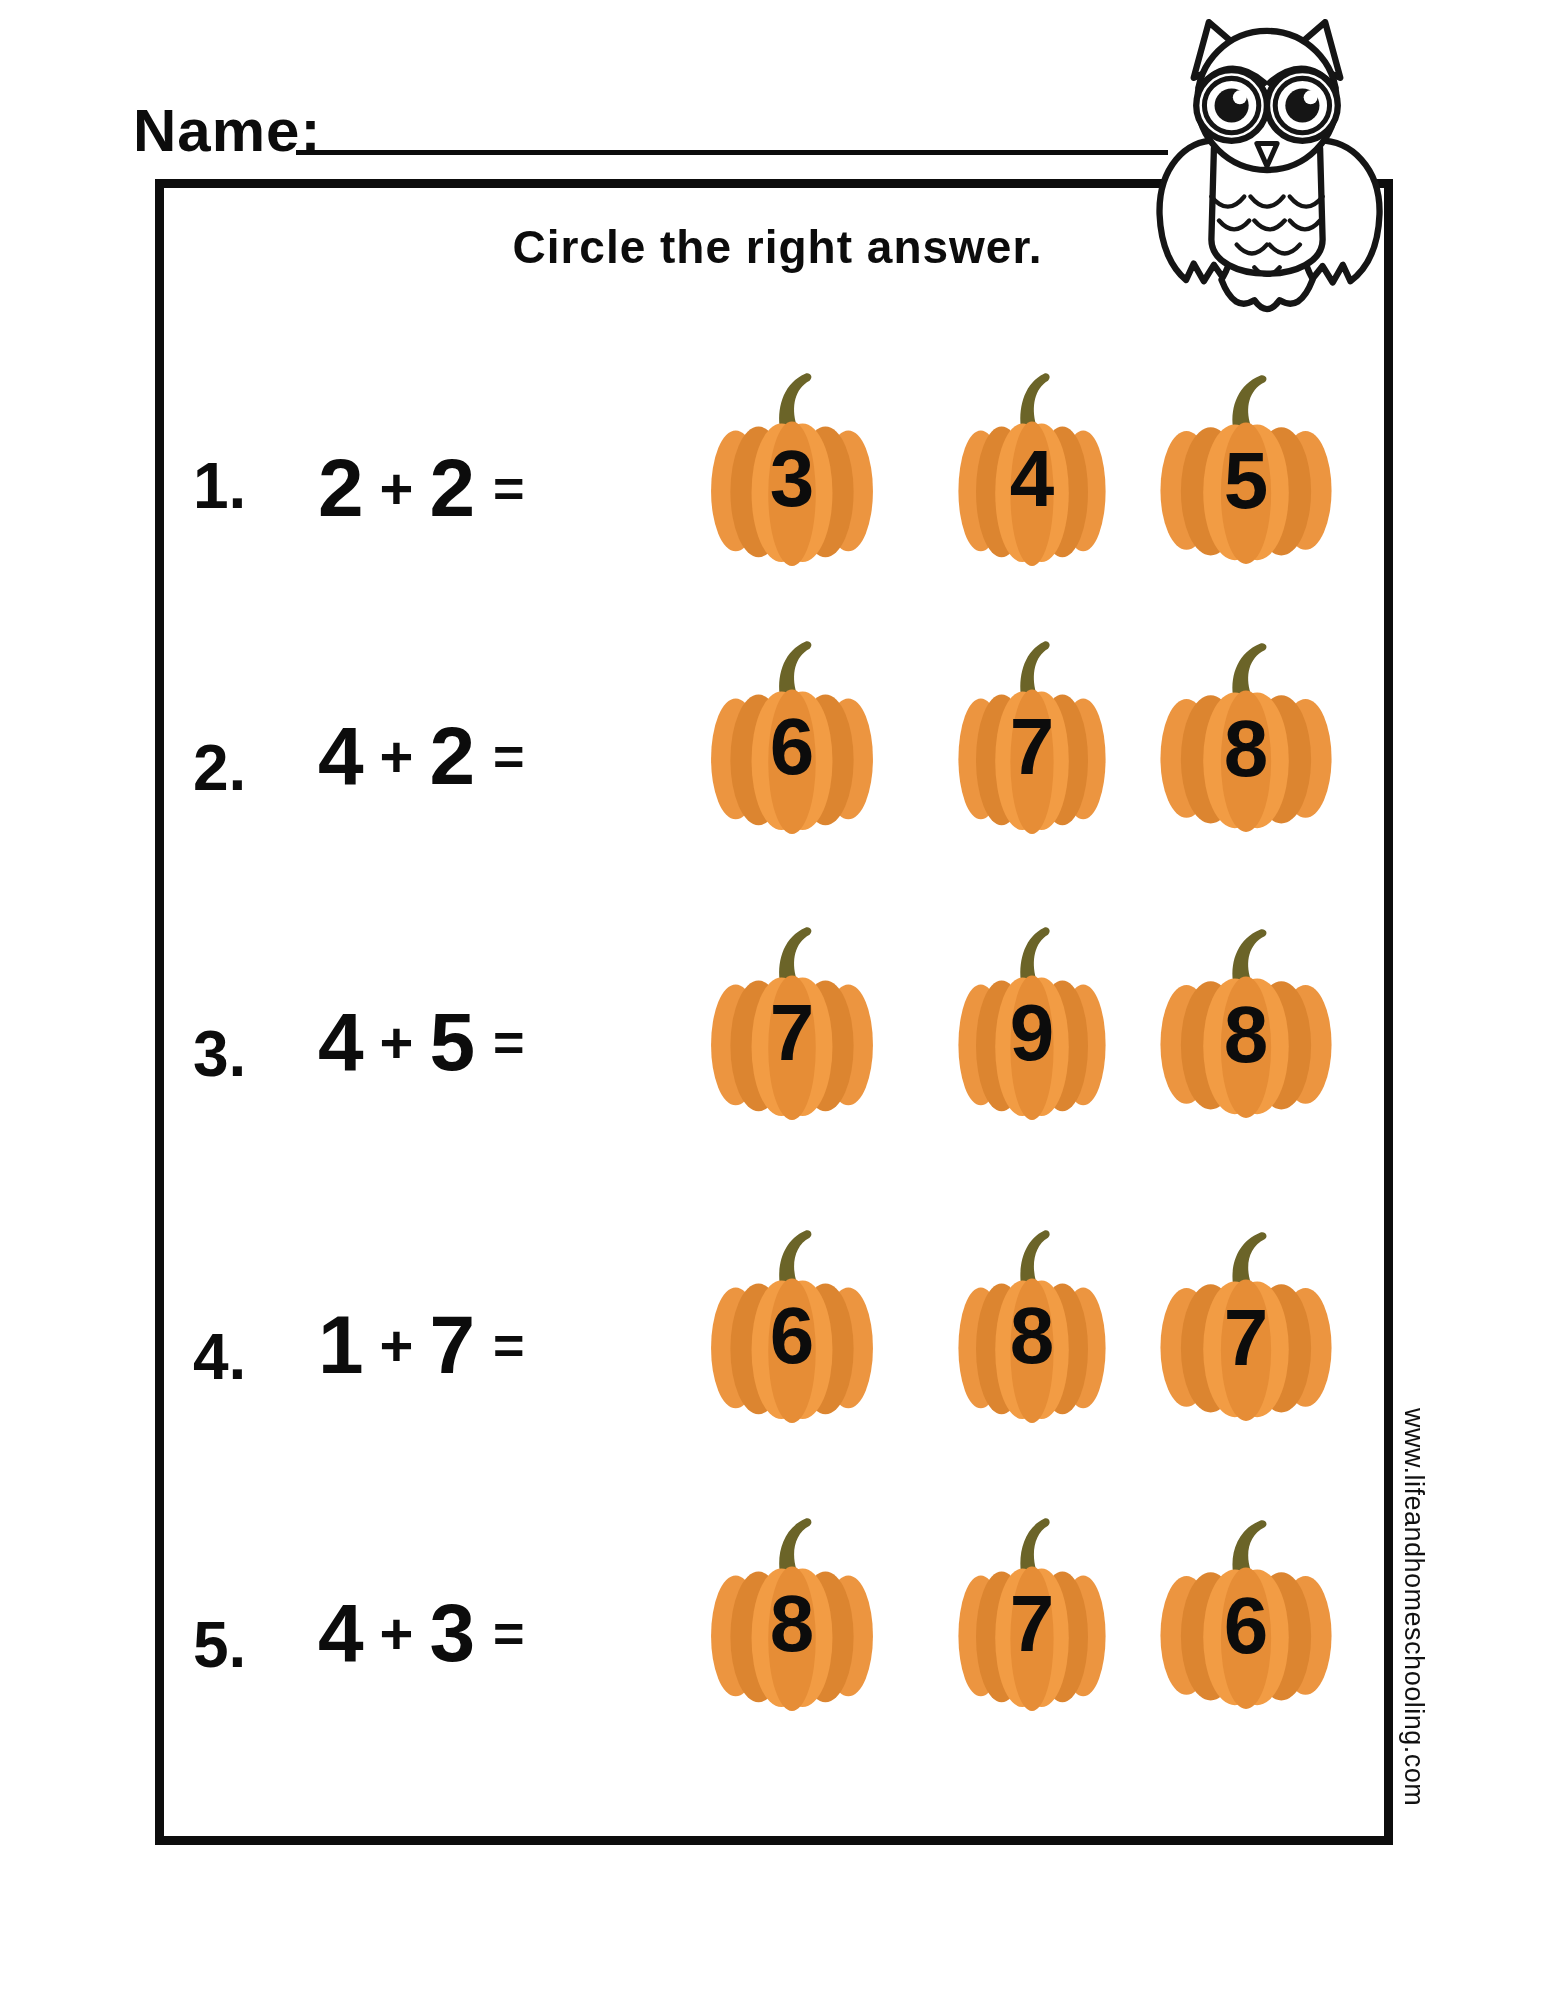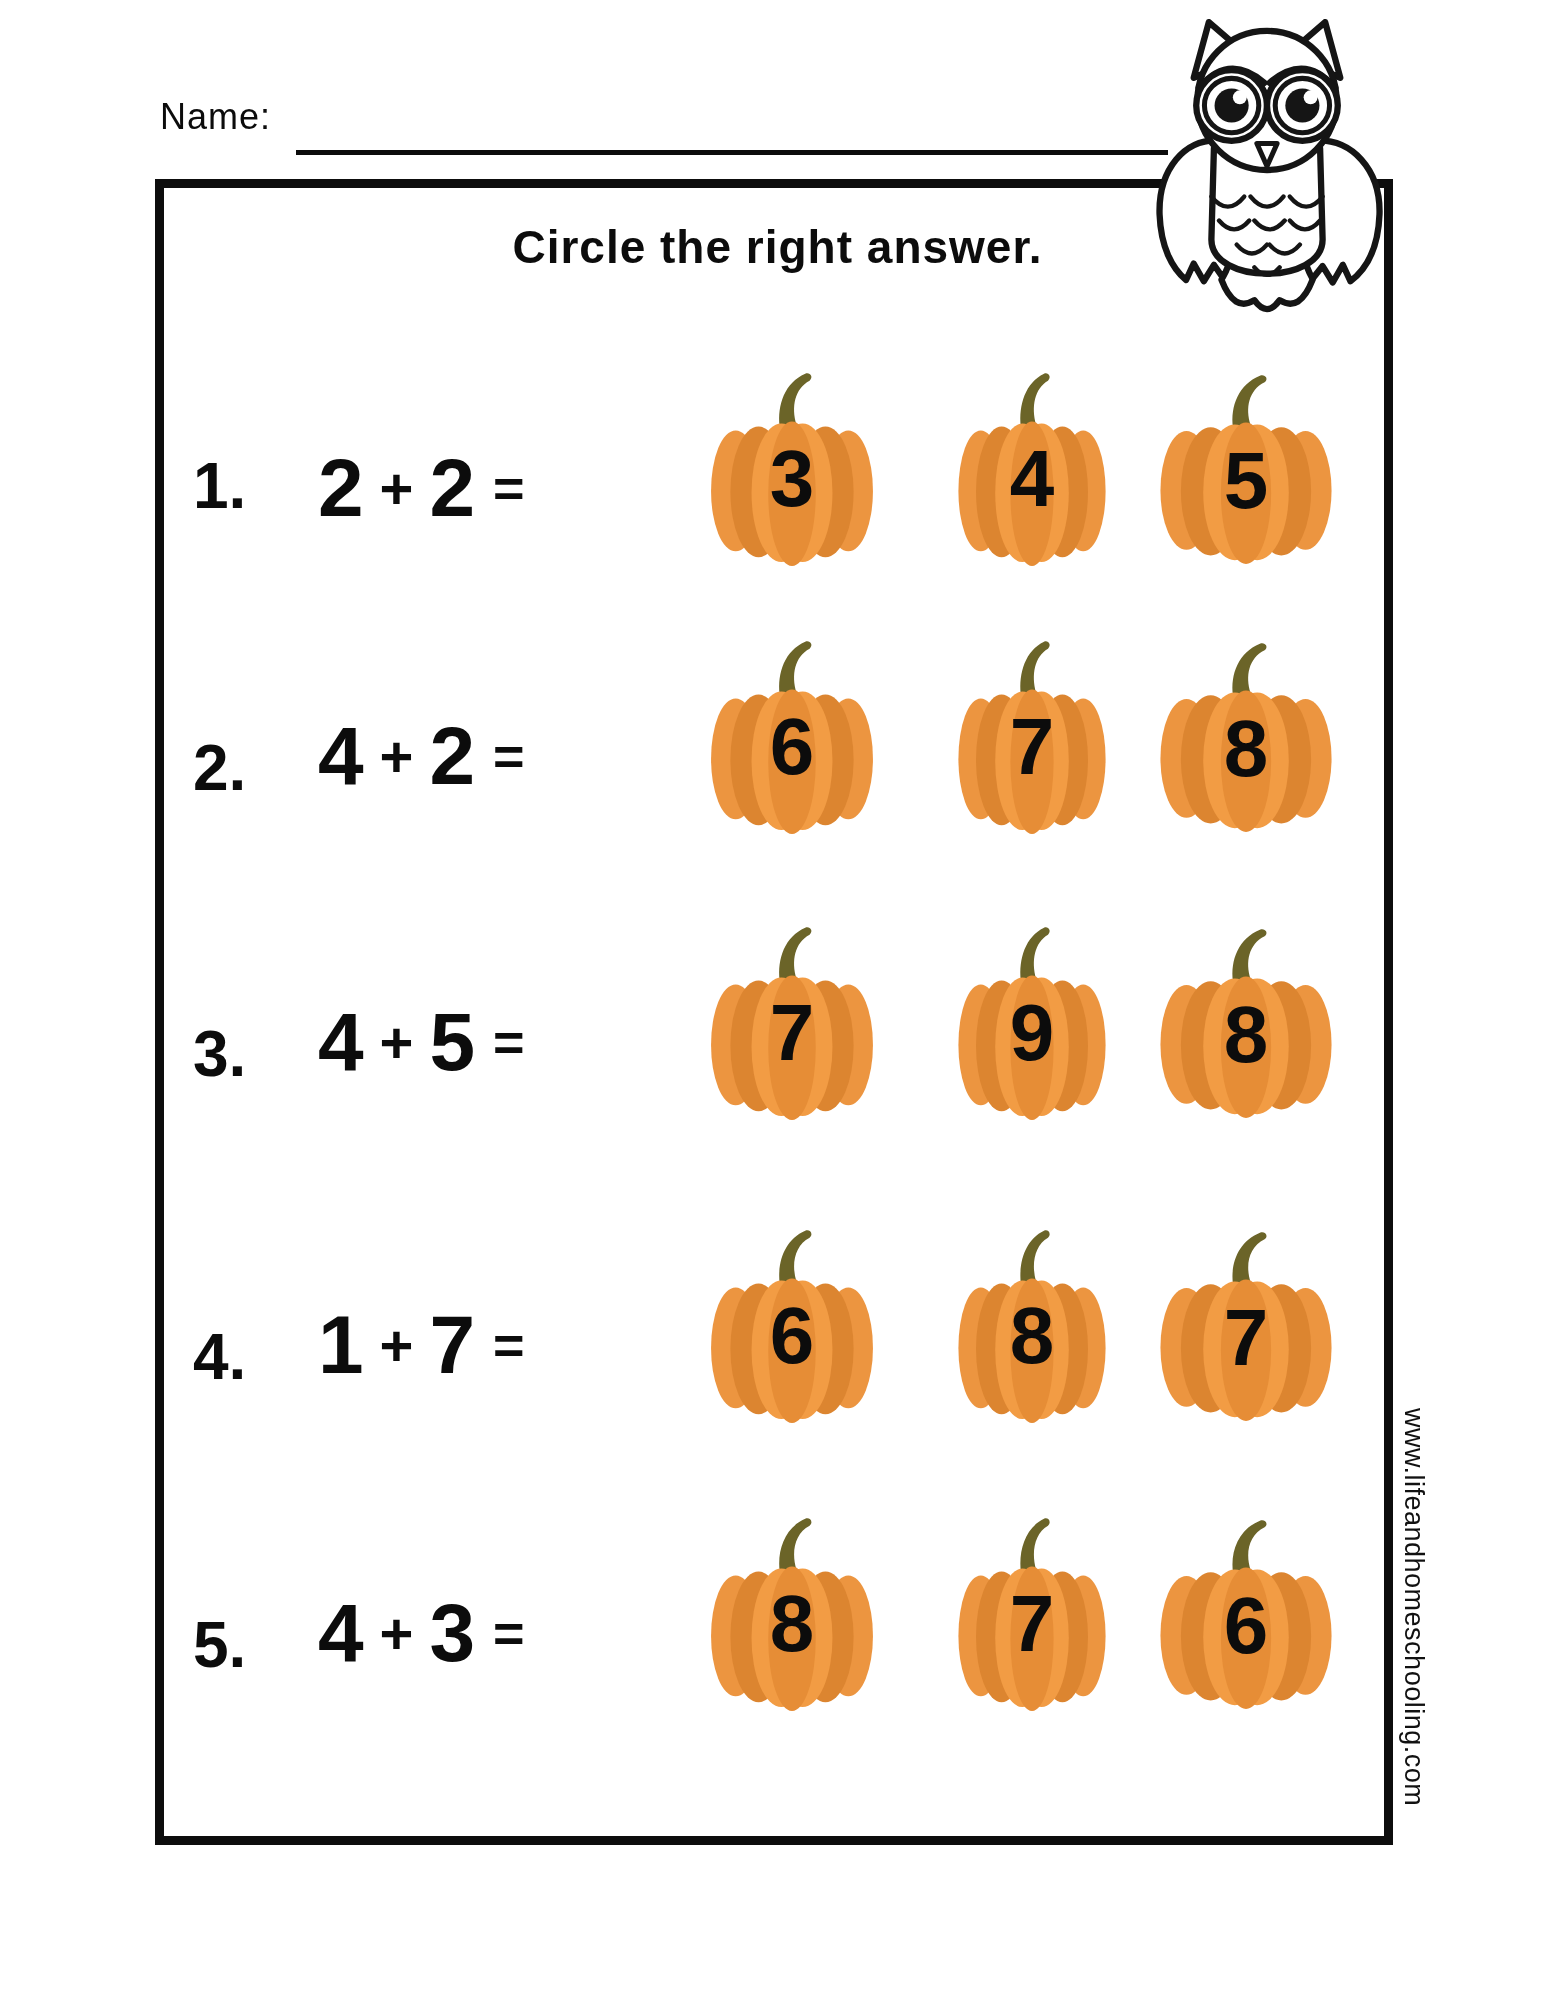--- a/index.html
+++ b/index.html
@@ -1,20 +1,20 @@
 <!DOCTYPE html>
 <html style="--c-light: #f29c44; --c-mid: #ec9540; --c-dark: #dc8530; --c-center: #e68d36; --c-stem: #6b6428;"><head>
 <meta charset="utf-8">
 <style>
   html,body{margin:0;padding:0;background:#ffffff;}
   .page{position:relative;width:1545px;height:2000px;background:#fff;overflow:hidden;
         font-family:"Liberation Sans",sans-serif;color:#0c0c0c;}
 
   
-  .name-label{position:absolute;left:160px;top:96px;font-size:36px;font-weight:400;
+  .name-label{position:absolute;left:133px;top:96px;font-size:60px;font-weight:700;
               letter-spacing:1px;}
   .name-line{position:absolute;left:296px;top:100px;width:872px;height:50px;
              border-bottom:5px solid #0c0c0c;}
 
   
   .frame{position:absolute;left:155px;top:179px;width:1238px;height:1666px;
          border:9px solid #0d0d0d;box-sizing:border-box;}
   .title{margin-top:32px;text-align:center;font-size:46px;font-weight:700;
          letter-spacing:1px;margin-left:7px;}
 

